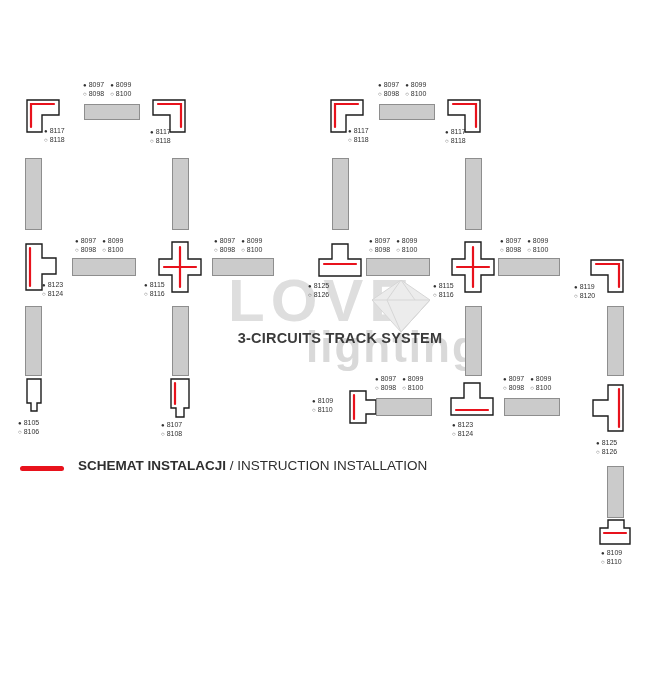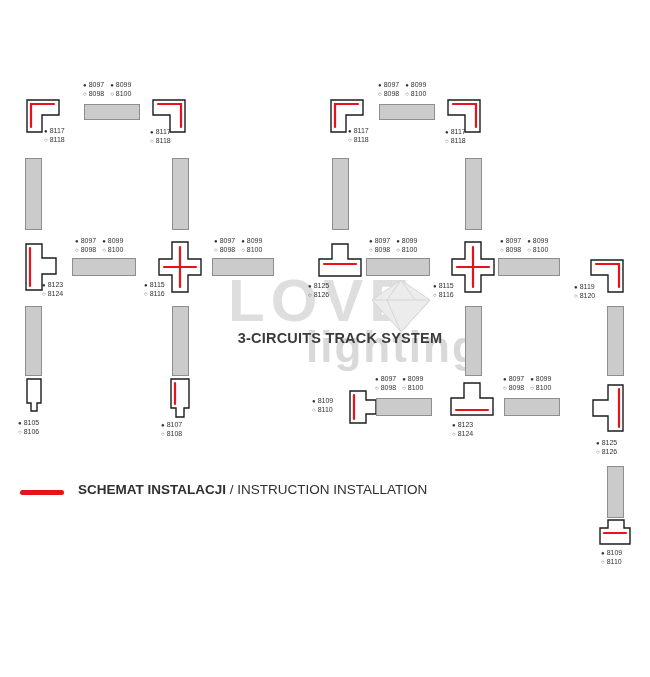--- a/index.html
+++ b/index.html
@@ -18,21 +18,21 @@
   .r{fill:none;stroke:#e8121c;stroke-width:2.2;stroke-linecap:round;}
   
   .tlabel{position:absolute;z-index:2;display:flex;gap:6px;font-size:7px;line-height:9px;color:#333;}
   .tlabel .c{display:flex;flex-direction:column;}
   .lrow{display:flex;align-items:center;gap:2px;white-space:nowrap;}
   .d{font-size:6px;line-height:1;}
   .plabel{position:absolute;z-index:2;font-size:7px;line-height:9px;color:#333;}
   
   .title{position:absolute;z-index:3;left:200px;top:330px;width:280px;text-align:center;
          font-size:14.5px;font-weight:bold;color:#3b3b3b;letter-spacing:0.2px;}
-  .legend{position:absolute;z-index:3;left:20px;top:482px;display:flex;align-items:flex-start;justify-content:flex-end;}
+  .legend{position:absolute;z-index:3;left:20px;top:458px;display:flex;align-items:flex-start;justify-content:flex-end;}
   .legend-line{width:44px;height:5px;background:#e8121c;border-radius:2.5px;margin-top:8px;}
   .legend-text{margin-left:14px;color:#2f2f2f;}
   .legend-h{font-size:13.5px;}
   .legend-h b{font-weight:bold;}
   .legend-note{font-size:10.5px;margin-top:4px;color:#3a3a3a;}
 </style>
 </head>
 <body>
 
 <div class="canvas">

